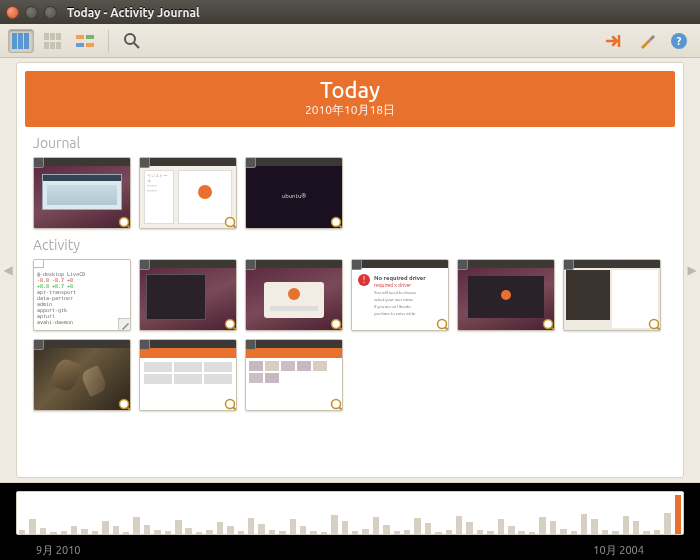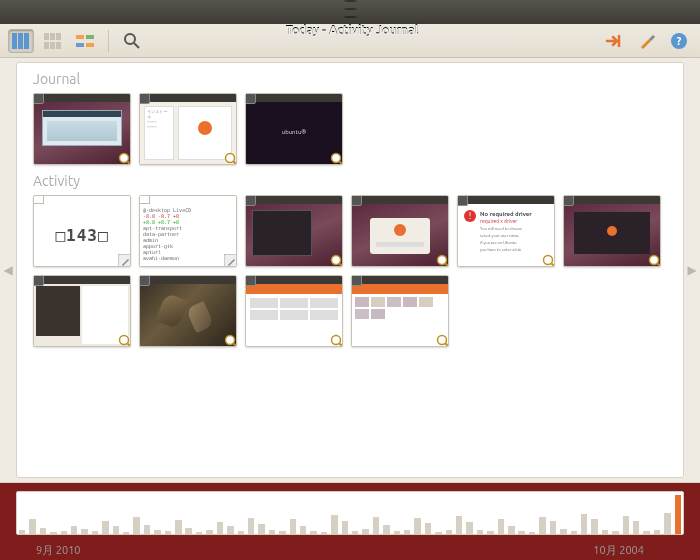--- a/index.html
+++ b/index.html
@@ -11,21 +11,20 @@
     font-size: 13px;
     color: #4a4a4a;
   }
   
   .titlebar {
     height: 24px;
     background: linear-gradient(to bottom, #57534d, #3f3b35);
     display: flex; align-items: center;
     padding: 0 6px;
     gap: 6px;
-    flex-direction: column;
   }
   .wbtn { width: 13px; height: 13px; border-radius: 50%; border:1px solid rgba(0,0,0,.4); }
   .wbtn.close { background: radial-gradient(circle at 35% 35%, #f79e7c, #d9522b); }
   .wbtn.min, .wbtn.max { background: radial-gradient(circle at 35% 35%, #7a756d, #55504a); }
   .titlebar .title { color: #eee; font-weight: bold; font-size: 12px; text-shadow: 0 -1px 0 #000; margin-left: 4px;}
   
   .toolbar {
     height: 34px;
     background: linear-gradient(to bottom, #efeae1, #e3ddd1);
     border-bottom: 1px solid #c8c2b5;
@@ -92,21 +91,21 @@
   .badge-edit { position:absolute; bottom:-4px; right:-4px; width:16px; height:16px; }
   
   .desk-purple { background: linear-gradient(160deg,#5b2a3f 0%, #7a4a5a 50%, #4a2030 100%); }
   .desk-dark { background:#1a1020; }
   .txt-lines { padding:3px; font-size:5px; line-height:6px; color:#666; font-family:monospace; white-space:pre; overflow:hidden;}
   .white-bg { background:#fff; }
   .orange-header-mini { height:10px; background:#e8712e; }
   
   .timeline {
     height: 78px;
-    background: #7f1d1d;
+    background: #000000;
     border-top: 1px solid #dcd6c8;
     position: relative;
     text-decoration: underline;
   }
   .timeline-frame {
     position:absolute; left:16px; right:16px; top:8px; height:44px;
     border:1px solid #d4cec0; border-radius:2px;
     background: #fff;
     display:flex; align-items:flex-end;
   }
@@ -174,20 +173,24 @@
     <svg width="18" height="18">
         <circle cx="9" cy="9" r="8" fill="#5a97d1"></circle>
         <text x="9" y="13" text-anchor="middle" fill="#fff" font-size="11" font-weight="bold">?</text>
       </svg>
   </div>
 </div>
 
 <div class="content-wrap">
   <div class="nav-arrow">◀</div>
   <div class="page">
+    <div class="day-header">
+      <div class="day-title">Today</div>
+      <div class="day-date">2010年10月18日</div>
+    </div>
 
     <div class="section-label">Journal</div>
     <div class="thumb-row" id="morning-row">
         <div class="thumb">
           <div class="mini-titlebar"></div>
           <div class="mini-body desk-purple">
             <div style="position:absolute;top:8px;left:8px;right:8px;height:36px;background:#dce9ef;border:1px solid #9ab;">
               <div style="height:6px;background:#345;"></div>
               <div style="margin:4px;height:20px;background:linear-gradient(#c9dbe4,#b0c8d4);"></div>
             </div>
@@ -220,30 +223,20 @@
           <div class="badge-tag"></div>
           <svg class="badge-mag" viewBox="0 0 16 16">
             <circle cx="6" cy="6" r="4.5" fill="#fff" stroke="#c09020" stroke-width="1.5"></circle>
             <line x1="9.5" y1="9.5" x2="14" y2="14" stroke="#c09020" stroke-width="2"></line>
           </svg>
         </div>
       </div>
 
     <div class="section-label">Activity</div>
     <div class="thumb-row" id="afternoon-row">
-        <div class="thumb">
-          <div style="position:absolute;top:-6px;left:-2px;width:12px;height:14px;background:#fff;border:1px solid #bbb;"></div>
-          <div class="mini-body white-bg" style="display:flex;align-items:center;justify-content:center;">
-            <span style="font-family:monospace;font-size:16px;font-weight:bold;letter-spacing:1px;">□143□</span>
-          </div>
-          <svg class="badge-edit" viewBox="0 0 16 16">
-            <rect width="16" height="16" rx="2" fill="#eee" stroke="#aaa"></rect>
-            <path d="M4 11 L10 5 L11 6 L5 12 Z" fill="#888"></path>
-          </svg>
-        </div>
         <div class="thumb">
           <div style="position:absolute;top:-6px;left:-2px;width:12px;height:14px;background:#fff;border:1px solid #bbb;"></div>
           <div class="mini-body white-bg">
             <div class="txt-lines">@-desktop LiveCD
 <span style="color:#c33">-8.8 -8.7 +8</span>
 <span style="color:#2a2">+8.8 +8.7 +8</span>
 apt-transport
 data-partner
 admin
 apport-gtk

